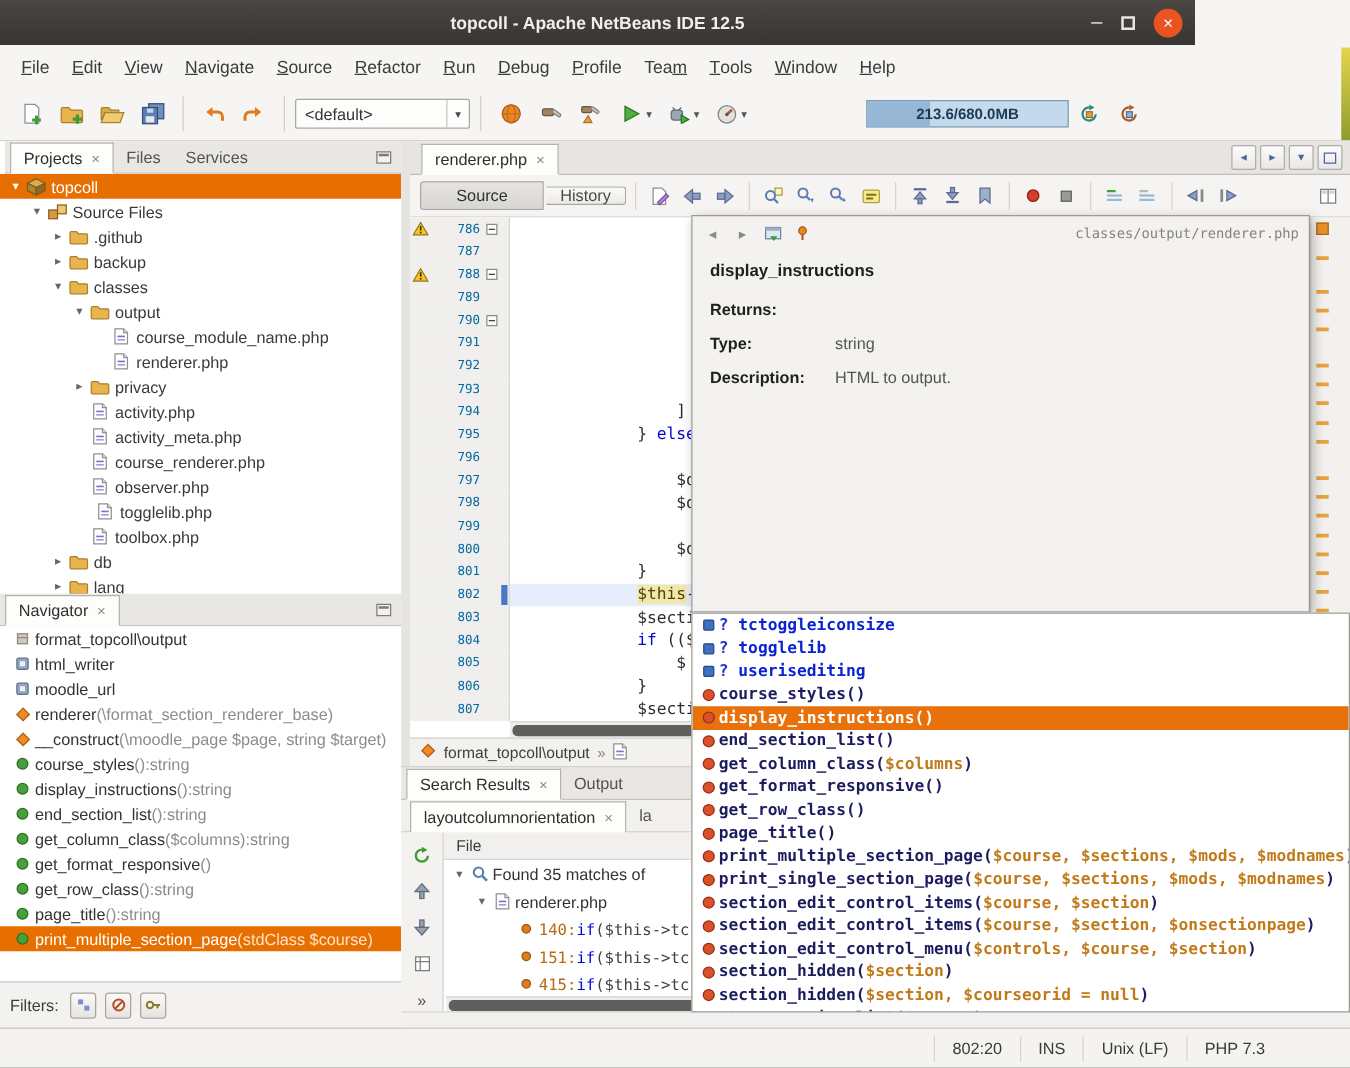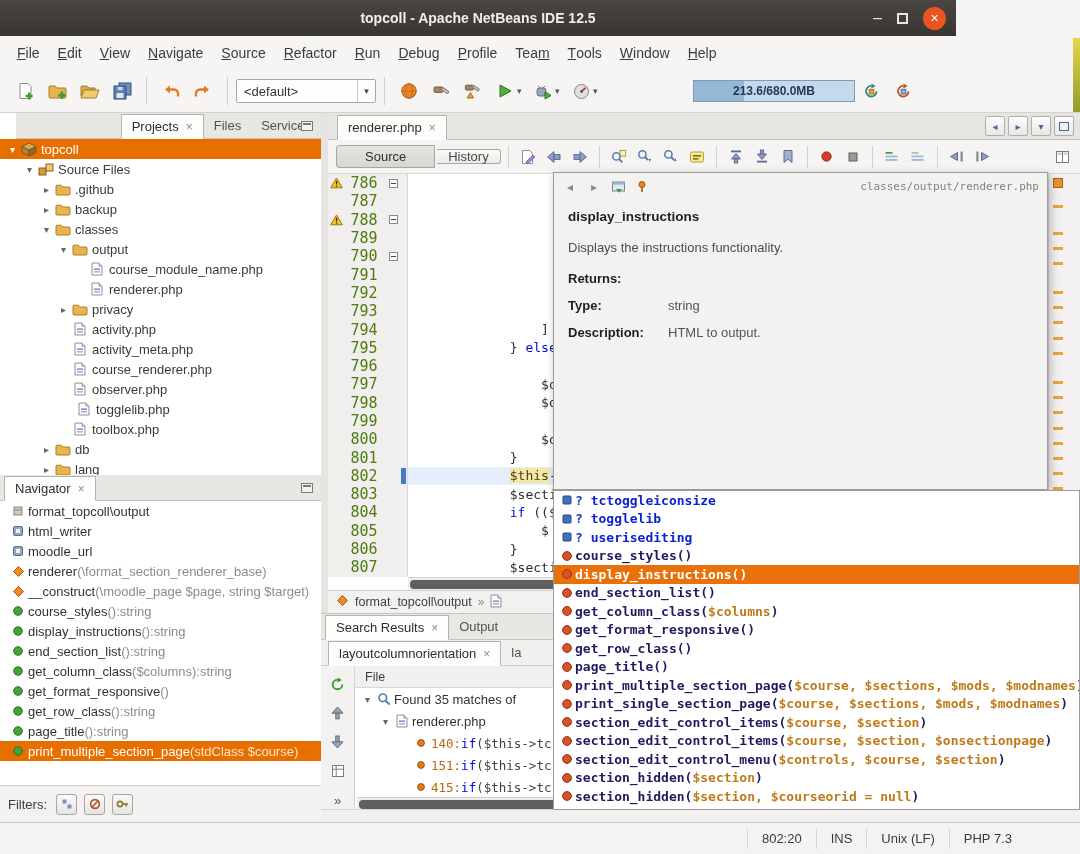--- a/index.html
+++ b/index.html
@@ -39,21 +39,21 @@
 
 .tabsrow{display:flex;align-items:flex-end;background:#e9e7e3;border-bottom:1px solid #c6c4c0;padding-left:4px;}
 .tab{height:25px;display:flex;align-items:center;padding:0 10px;font-size:13px;color:#53524e;gap:7px;white-space:nowrap;}
 .tab.active{background:#fdfdfc;border:1px solid #b5b3af;border-bottom:1px solid #fdfdfc;color:#2e2e2c;margin-bottom:-1px;}
 .tclose{font-size:12px;color:#8d8b87;line-height:10px;}
 .min-box{position:absolute;right:8px;top:8px;width:12px;height:10px;border:1px solid #7c7a76;background:#f3f2f0;}
 .min-box::after{content:"";position:absolute;left:1px;right:1px;top:1px;height:2px;background:#7c7a76;}
 
 
 .left-panel{position:absolute;left:0;top:113px;width:321px;height:709px;background:#fff;}
-.lp-tabs{position:absolute;left:16px;top:0;right:0;height:26px;justify-content:flex-end;}
+.lp-tabs{position:absolute;left:4px;top:0;right:0;height:26px;}
 .ptree{position:absolute;left:0;top:26px;right:0;height:336px;background:#fff;overflow:hidden;}
 .trow{height:20px;display:flex;align-items:center;font-size:13px;color:#3a3a38;white-space:nowrap;}
 .trow.sel{background:#e76f00;color:#fff;}
 .trow.sel .arrow{color:#fff;}
 .arrow{width:13px;text-align:center;color:#67665f;font-size:10px;flex:none;}
 .ticon{width:20px;display:flex;align-items:center;justify-content:center;flex:none;}
 .tlabel{padding-left:2px;}
 
 .nav-header{position:absolute;left:0;top:362px;right:0;height:26px;}
 .nav-list{position:absolute;left:0;top:388px;right:0;height:284px;background:#fff;overflow:hidden;}
@@ -77,21 +77,21 @@
 .src-btn{height:23px;padding:0 28px;display:flex;align-items:center;font-size:13px;color:#2e2e2c;border:1px solid #a9a7a3;background:linear-gradient(#e6e4e0,#d8d6d2);border-radius:3px 0 0 3px;}
 .hist-btn{height:15px;padding:0 11px;display:flex;align-items:center;font-size:13px;color:#4a4a48;border:1px solid #a9a7a3;border-left:none;background:linear-gradient(#fbfaf9,#eceae6);border-radius:0 3px 3px 0;}
 .ed-sep{width:1px;height:22px;background:#d5d3cf;margin:0 5px;flex:none;}
 .ed-icon{width:24px;height:24px;display:flex;align-items:center;justify-content:center;}
 .ed-split{margin-left:auto;margin-right:6px;}
 
 .ed-body{position:absolute;left:0;top:61px;width:720px;height:403px;background:#fff;overflow:hidden;}
 .line{display:flex;height:18.3px;}
 .lg{width:80px;background:#f0efed;border-right:1px solid #d8d6d2;display:flex;align-items:center;flex:none;position:relative;}
 .lwarn{width:16px;display:flex;justify-content:center;}
-.lnum{width:40px;text-align:center;font-family:"DejaVu Sans Mono",monospace;font-size:15px;color:#4d7c0f;}
+.lnum{width:40px;text-align:right;font-family:"DejaVu Sans Mono",monospace;font-size:10px;color:#0369a1;}
 .lfold{width:18px;display:flex;justify-content:center;}
 .foldbox{width:9px;height:9px;border:1px solid #8a8a86;background:#fcfcfb;position:relative;display:block;}
 .foldbox::after{content:"";position:absolute;left:1px;right:1px;top:3px;height:1px;background:#444;}
 .cmark{position:absolute;right:1px;top:1px;bottom:1px;width:5px;background:#4a78c8;}
 .lc{flex:1;font-family:"DejaVu Sans Mono",monospace;font-size:13px;color:#2d2d2b;display:flex;align-items:center;overflow:hidden;}
 .lc span{white-space:pre;}
 .line.cur .lc{background:#e7eefb;}
 .kw{color:#0008d6;}
 .tv{background:#efe8a8;color:#54400c;}
 .caret{display:inline-block;width:2px;height:15px;background:#111;margin-left:1px;}
@@ -1220,21 +1220,20 @@
         </span>
       <span class="dp-btn" id="dp-pin">
           <svg width="12" height="13">
             <circle cx="6" cy="4.5" r="3" fill="#e8862a" stroke="#a85410"></circle>
             <line x1="6" y1="7.5" x2="6" y2="12" stroke="#a85410" stroke-width="1.6"></line>
           </svg>
         </span>
       <span class="dp-path">classes/output/renderer.php</span>
     </div>
     <div class="dp-title">display_instructions</div>
-    <div class="dp-body">Displays the instructions functionality.</div>
     <div class="dp-returns">Returns:</div>
     <div class="dp-row">
       <span class="dp-label">Type:</span>
       <span class="dp-value">string</span>
     </div>
     <div class="dp-row">
       <span class="dp-label">Description:</span>
       <span class="dp-value">HTML to output.</span>
     </div>
   </div>

